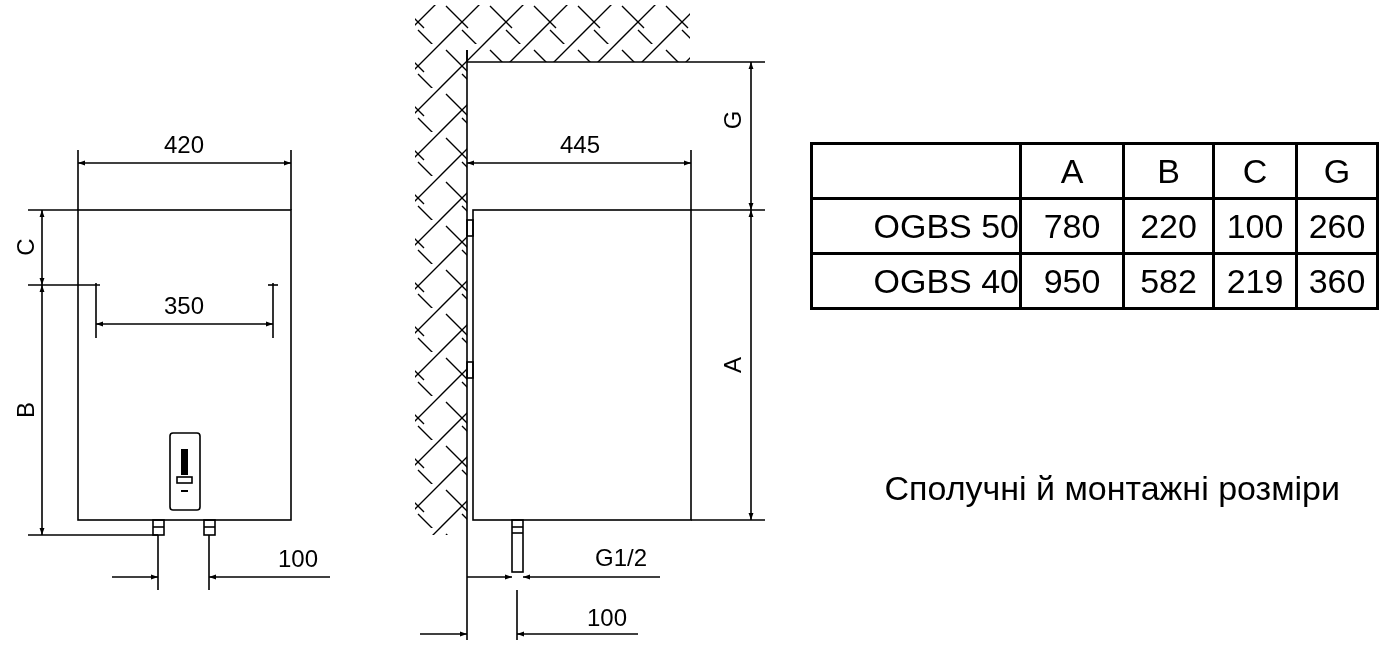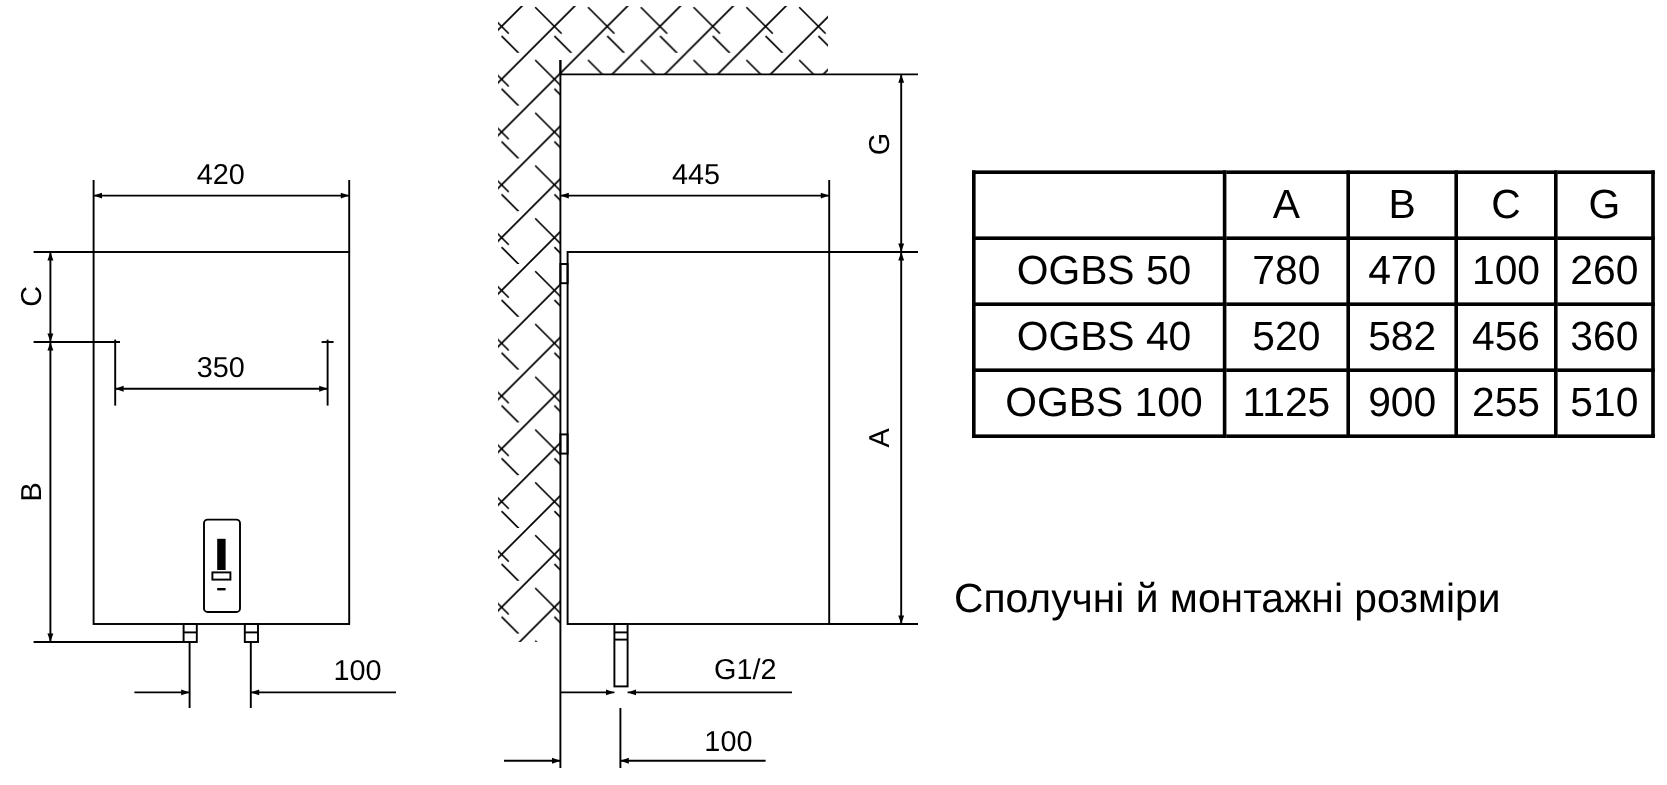--- a/index.html
+++ b/index.html
@@ -7,24 +7,24 @@
          font-family:"Liberation Sans", sans-serif; color:#000; }
   svg.drawing { position:absolute; left:0; top:0; width:1389px; height:654px; }
   svg text { font-family:"Liberation Sans", sans-serif; fill:#000; }
   .dim { font-size:24px; }
   .dimletter { font-size:24px; }
   table.dims { position:absolute; left:810px; top:142px; border-collapse:collapse;
                font-size:34px; }
   table.dims td, table.dims th { border:3px solid #000; height:52px; padding:0;
                font-weight:normal; text-align:center; }
   table.dims th.model-col { width:206px; }
-  table.dims td.model { text-align:center; padding-left:8px; }
+  table.dims td.model { text-align:right; padding-left:8px; }
   table.dims .cA { width:100px; } table.dims .cB { width:87px; }
   table.dims .cC { width:80px; } table.dims .cG { width:78px; }
-  .caption { position:absolute; left:795px; top:477px; width:545px; text-align:left;
+  .caption { position:absolute; left:795px; top:466px; width:545px; text-align:right;
              font-size:34px; line-height:44px; }
 </style>
 </head>
 <body>
 
 <svg class="drawing" viewBox="0 0 1389 654" xmlns="http://www.w3.org/2000/svg">
   <defs>
     <marker id="arr" viewBox="0 0 10 10" refX="10" refY="5" markerWidth="14" markerHeight="7" markerUnits="userSpaceOnUse" orient="auto-start-reverse">
       <path d="M0,1.5 L10,5 L0,8.5 z" fill="#000"></path>
     </marker>
@@ -113,36 +113,29 @@
       <tr>
     <th class="model-col"></th>
     <th class="cA">A</th>
     <th class="cB">B</th>
     <th class="cC">C</th>
     <th class="cG">G</th>
   </tr>
   <tr>
     <td class="model">OGBS 50</td>
     <td>780</td>
-    <td>470</td>
+    <td>220</td>
     <td>100</td>
     <td>260</td>
   </tr>
   <tr>
     <td class="model">OGBS 40</td>
-    <td>520</td>
+    <td>950</td>
     <td>582</td>
-    <td>456</td>
+    <td>219</td>
     <td>360</td>
-  </tr>
-  <tr>
-    <td class="model">OGBS 100</td>
-    <td>1125</td>
-    <td>900</td>
-    <td>255</td>
-    <td>510</td>
   </tr>
 </tbody>
   </table>
 
 <div class="caption">
   <div>Сполучні й монтажні розміри</div>
 </div>
 
 </body></html>

